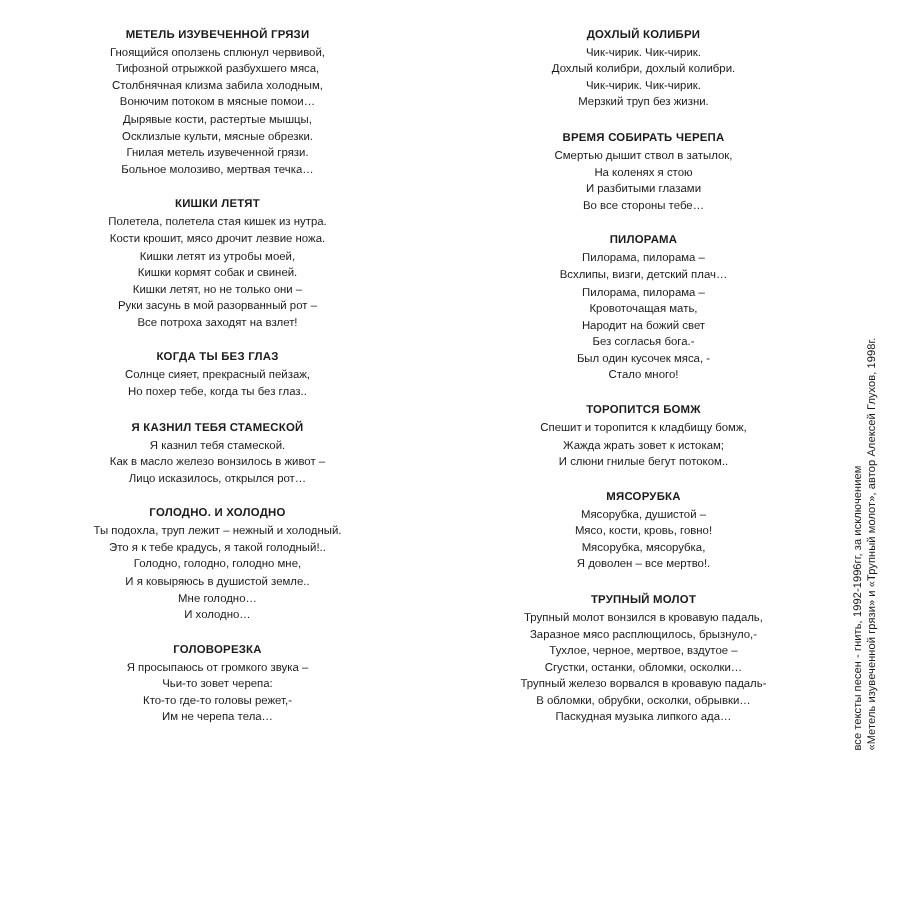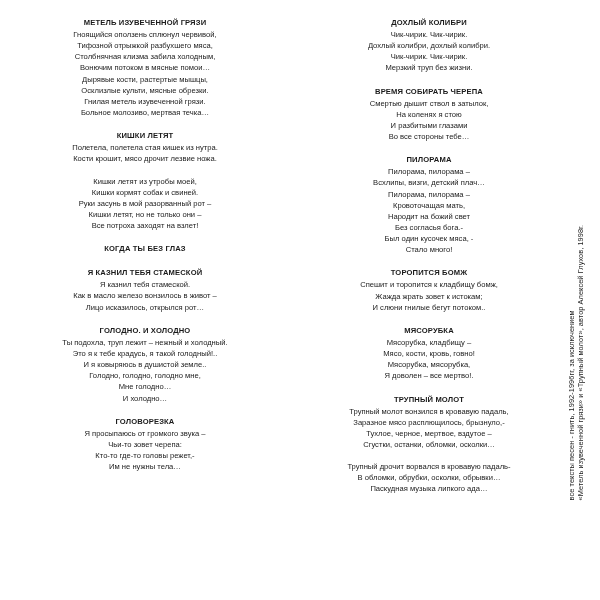--- a/index.html
+++ b/index.html
@@ -62,21 +62,21 @@
     margin: 0 0 1.5px 0;
     line-height: 1.25;
     text-transform: uppercase;
   }
   .stanza {
     font-size: 7.6px;
     line-height: 1.47;
     margin: 0;
     text-align: center;
   }
-  .stanza + .stanza { margin-top: 11px; }
+  .stanza + .stanza { }
   .line { display: block; white-space: nowrap; }
 </style>
 </head>
 <body>
 
 <div class="page">
 
   <div class="column col-left">
       <div class="song">
         <div class="song-title">МЕТЕЛЬ ИЗУВЕЧЕННОЙ ГРЯЗИ</div>
@@ -93,54 +93,58 @@
       </div>
       <div class="song">
         <div class="song-title">КИШКИ ЛЕТЯТ</div>
         <div class="stanza">
           <span class="line">Полетела, полетела стая кишек из нутра.</span>
           <span class="line">Кости крошит, мясо дрочит лезвие ножа.</span>
         </div>
         <div class="stanza">
           <span class="line">Кишки летят из утробы моей,</span>
           <span class="line">Кишки кормят собак и свиней.</span>
+          <span class="line">Кишки летят, но не только они –</span>
           <span class="line">Руки засунь в мой разорванный рот –</span>
-          <span class="line">Кишки летят, но не только они –</span>
           <span class="line">Все потроха заходят на взлет!</span>
         </div>
       </div>
       <div class="song">
         <div class="song-title">КОГДА ТЫ БЕЗ ГЛАЗ</div>
+        <div class="stanza">
+          <span class="line">Солнце сияет, прекрасный пейзаж,</span>
+          <span class="line">Но похер тебе, когда ты без глаз..</span>
+        </div>
       </div>
       <div class="song">
         <div class="song-title">Я  КАЗНИЛ ТЕБЯ СТАМЕСКОЙ</div>
         <div class="stanza">
           <span class="line">Я казнил тебя стамеской.</span>
           <span class="line">Как в масло железо вонзилось в живот –</span>
           <span class="line">Лицо исказилось, открылся рот…</span>
         </div>
       </div>
       <div class="song">
         <div class="song-title">ГОЛОДНО. И ХОЛОДНО</div>
         <div class="stanza">
           <span class="line">Ты подохла, труп лежит – нежный и холодный.</span>
           <span class="line">Это я к тебе крадусь, я такой голодный!..</span>
+          <span class="line">Голодно, голодно, голодно мне,</span>
           <span class="line">И я ковыряюсь в душистой земле..</span>
-          <span class="line">Голодно, голодно, голодно мне,</span>
           <span class="line">Мне голодно…</span>
           <span class="line">И холодно…</span>
         </div>
       </div>
       <div class="song">
         <div class="song-title">ГОЛОВОРЕЗКА</div>
         <div class="stanza">
           <span class="line">Я просыпаюсь от громкого звука –</span>
           <span class="line">Чьи-то зовет черепа:</span>
           <span class="line">Кто-то где-то головы режет,-</span>
-          <span class="line">Им не нужны тела…</span>
+          <span class="line">Им не черепа тела…</span>
         </div>
       </div>
     </div>
 
   <div class="column col-right">
       <div class="song">
         <div class="song-title">ДОХЛЫЙ КОЛИБРИ</div>
         <div class="stanza">
           <span class="line">Чик-чирик. Чик-чирик.</span>
           <span class="line">Дохлый колибри, дохлый колибри.</span>
@@ -174,36 +178,36 @@
         <div class="song-title">ТОРОПИТСЯ БОМЖ</div>
         <div class="stanza">
           <span class="line">Спешит и торопится к кладбищу бомж,</span>
           <span class="line">Жажда жрать зовет к истокам;</span>
           <span class="line">И слюни гнилые бегут потоком..</span>
         </div>
       </div>
       <div class="song">
         <div class="song-title">МЯСОРУБКА</div>
         <div class="stanza">
-          <span class="line">Мясорубка, кладбищу –</span>
+          <span class="line">Мясорубка, душистой –</span>
           <span class="line">Мясо, кости, кровь, говно!</span>
           <span class="line">Мясорубка, мясорубка,</span>
           <span class="line">Я доволен – все мертво!.</span>
         </div>
       </div>
       <div class="song">
         <div class="song-title">ТРУПНЫЙ МОЛОТ</div>
         <div class="stanza">
           <span class="line">Трупный молот вонзился в кровавую падаль,</span>
           <span class="line">Заразное мясо расплющилось, брызнуло,-</span>
           <span class="line">Тухлое, черное, мертвое, вздутое –</span>
           <span class="line">Сгустки, останки, обломки, осколки…</span>
         </div>
         <div class="stanza">
-          <span class="line">Трупный дрочит ворвался в кровавую падаль-</span>
+          <span class="line">Трупный железо ворвался в кровавую падаль-</span>
           <span class="line">В обломки, обрубки, осколки, обрывки…</span>
           <span class="line">Паскудная музыка липкого ада…</span>
         </div>
       </div>
     </div>
 
   <div class="spinewrap">
     <div class="vcol">
       <div class="vline">все тексты песен - гнить, 1992-1996гг, за исключением</div>
       <div class="vline">«Метель изувеченной грязи» и «Трупный молот», автор Алексей Глухов, 1998г.</div>

